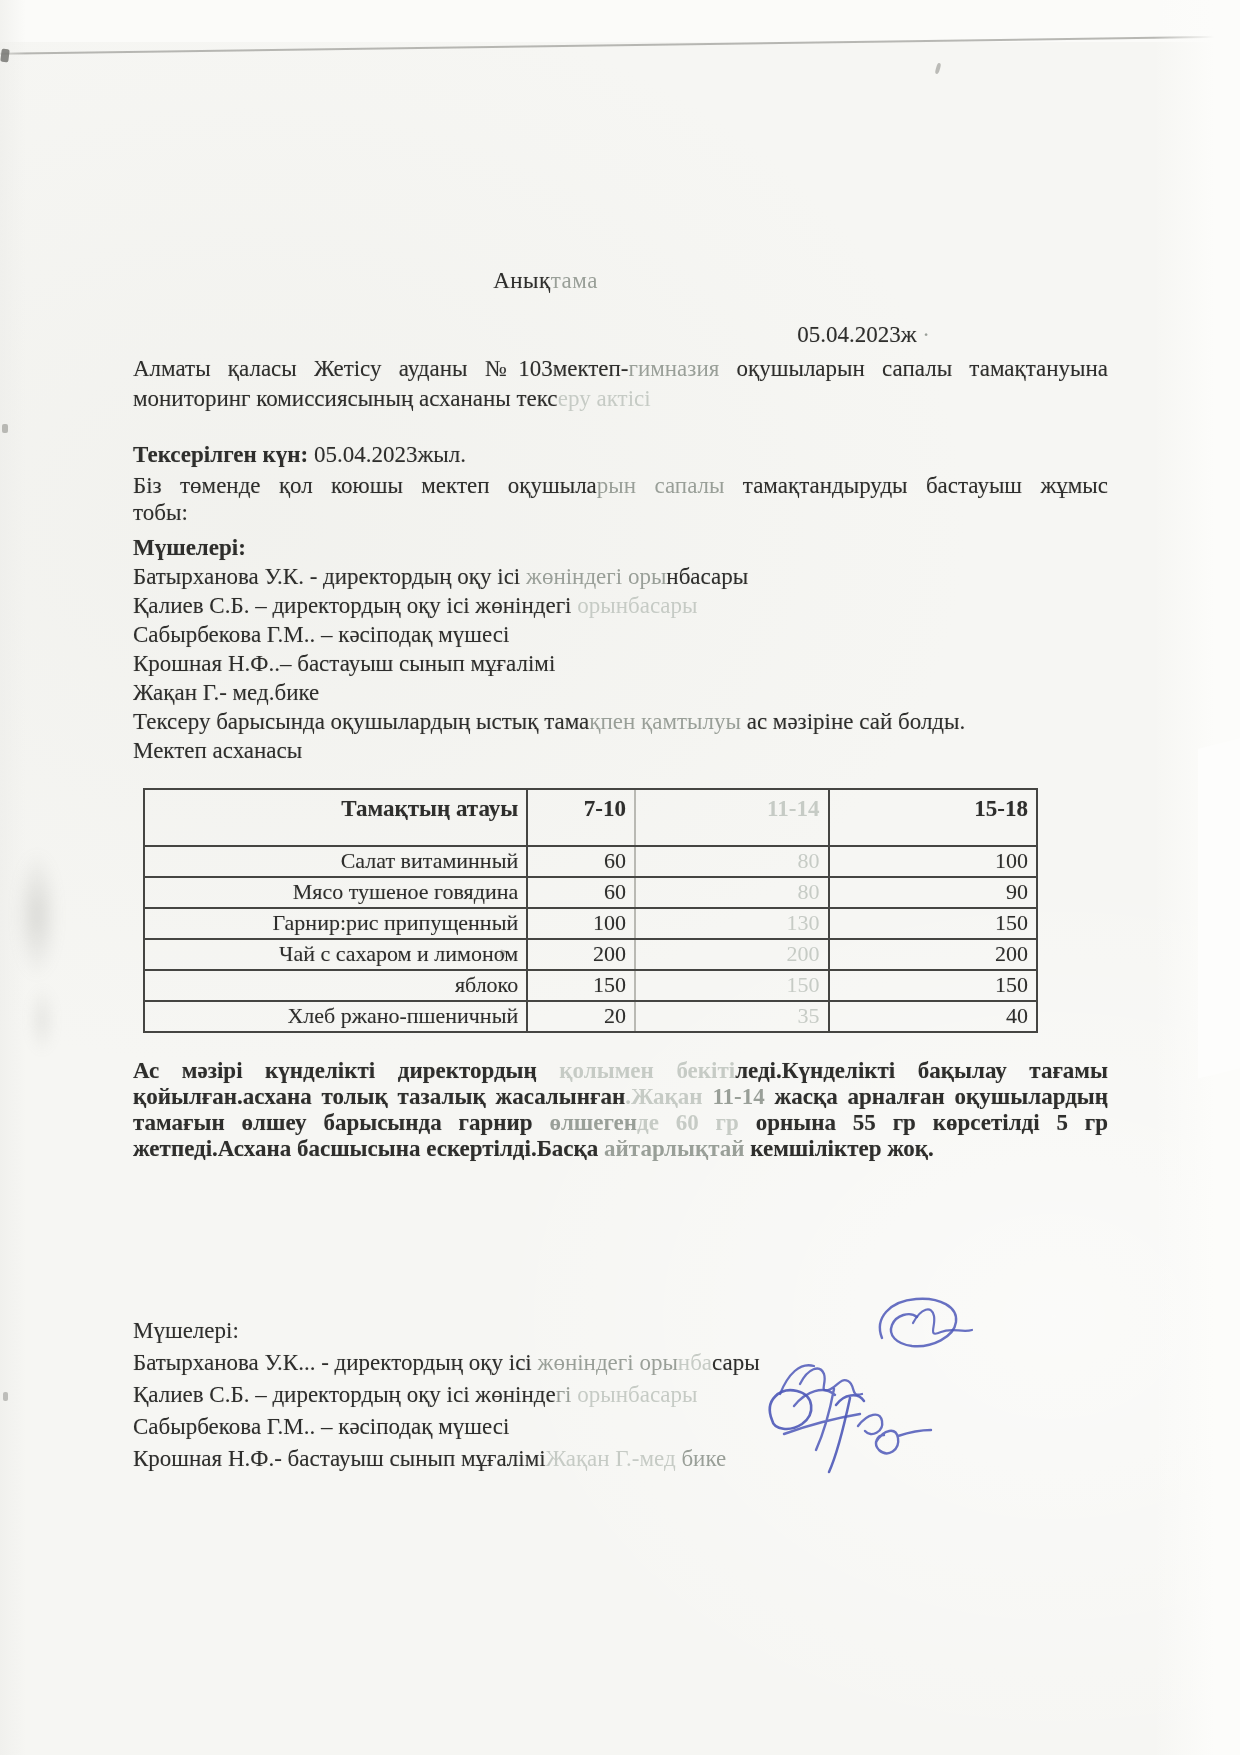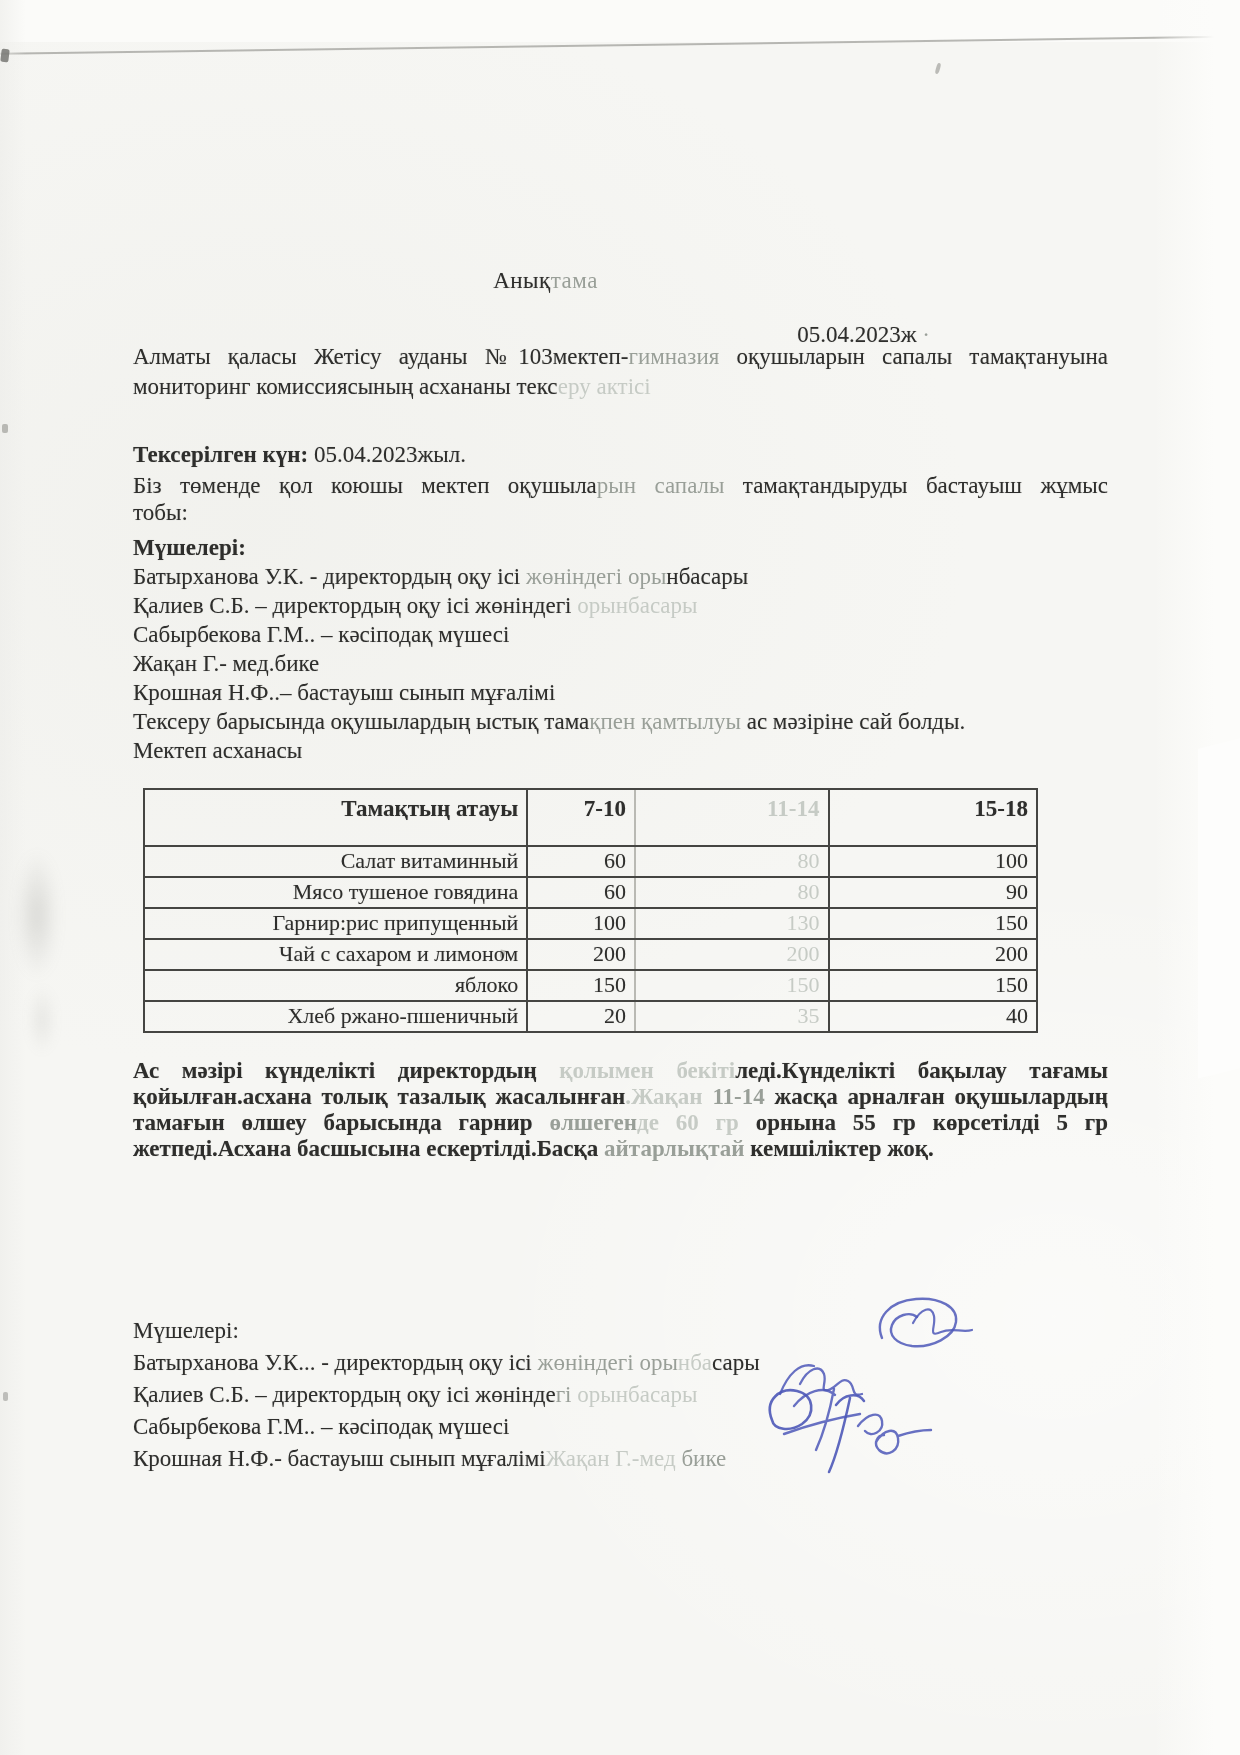--- a/index.html
+++ b/index.html
@@ -39,21 +39,21 @@
   .content{position:absolute;left:133px;top:0;width:975px;height:100%;}
   .blk{position:absolute;left:0;right:0;font-size:23px;line-height:29px;
        text-shadow:0 0 1px rgba(46,46,44,0.28);}
   .jline{text-align:justify;text-align-last:justify;}
   .lline{text-align:left;}
   .t-f{color:var(--faint);text-shadow:none;}
   .t-m{color:var(--mid);text-shadow:none;}
   .t-b{font-weight:bold;}
   .title{top:266px;text-align:center;margin-left:-150px;letter-spacing:.5px;}
   .date{top:320px;text-align:right;padding-right:178px;}
-  .intro{top:342px;line-height:30px;}
+  .intro{top:354px;line-height:30px;}
   .kun{top:440px;}
   .we{top:472px;line-height:27px;}
   .list1{top:533px;line-height:29px;}
   .menu{top:1058px;line-height:26px;font-weight:bold;}
   .akt{top:1230px;line-height:32px;font-weight:bold;}
   .akt .t-f,.akt .t-m{font-weight:bold;}
   .list2{top:1315px;line-height:32px;}
   
   .meal-table{
     position:absolute;left:10px;top:788px;width:895px;
@@ -107,22 +107,22 @@
       </div>
     <div class="blk we">
         <div class="jline"><span>Біз төменде қол коюшы мектеп оқушыла</span><span class="t-m">рын сапалы</span><span> тамақтандыруды бастауыш жұмыс</span></div>
         <div class="lline"><span>тобы:</span></div>
       </div>
     <div class="blk list1">
         <div class="lline"><span class="t-b">Мүшелері:</span></div>
         <div class="lline"><span>Батырханова У.К. -  директордың оқу ісі </span><span class="t-m">жөніндегі оры</span><span>нбасары</span></div>
         <div class="lline"><span>Қалиев С.Б. – директордың оқу ісі жөніндегі </span><span class="t-f">орынбасары</span></div>
         <div class="lline"><span>Сабырбекова Г.М.. – кәсіподақ мүшесі</span></div>
+        <div class="lline"><span>Крошная Н.Ф..– бастауыш сынып мұғалімі</span></div>
         <div class="lline"><span>Жақан Г.- мед.бике</span></div>
-        <div class="lline"><span>Крошная Н.Ф..– бастауыш сынып мұғалімі</span></div>
         <div class="lline"><span>Тексеру барысында оқушылардың ыстық тама</span><span class="t-m">қпен қамтылуы</span><span> ас мәзіріне сай болды.</span></div>
         <div class="lline"><span>Мектеп асханасы</span></div>
       </div>
 
     <table class="meal-table">
       <colgroup>
         <col style="width:384px">
           <col style="width:108px">
           <col style="width:194px">
           <col style="width:209px">

